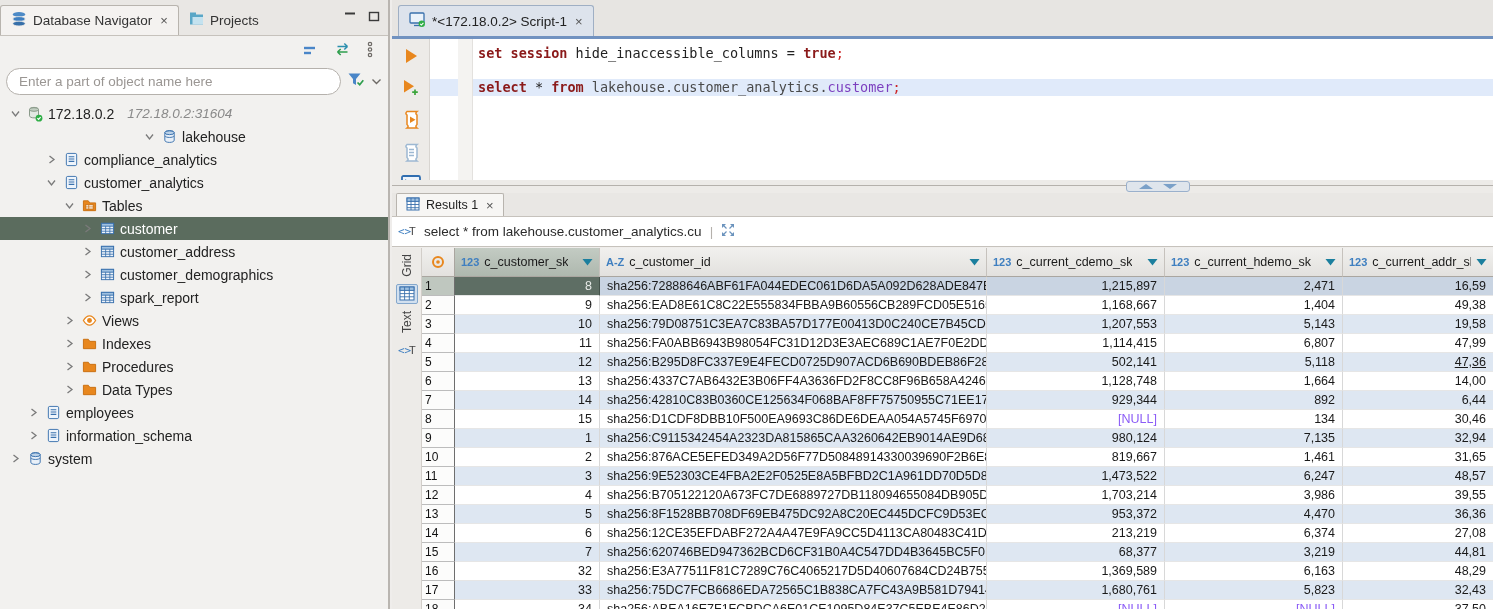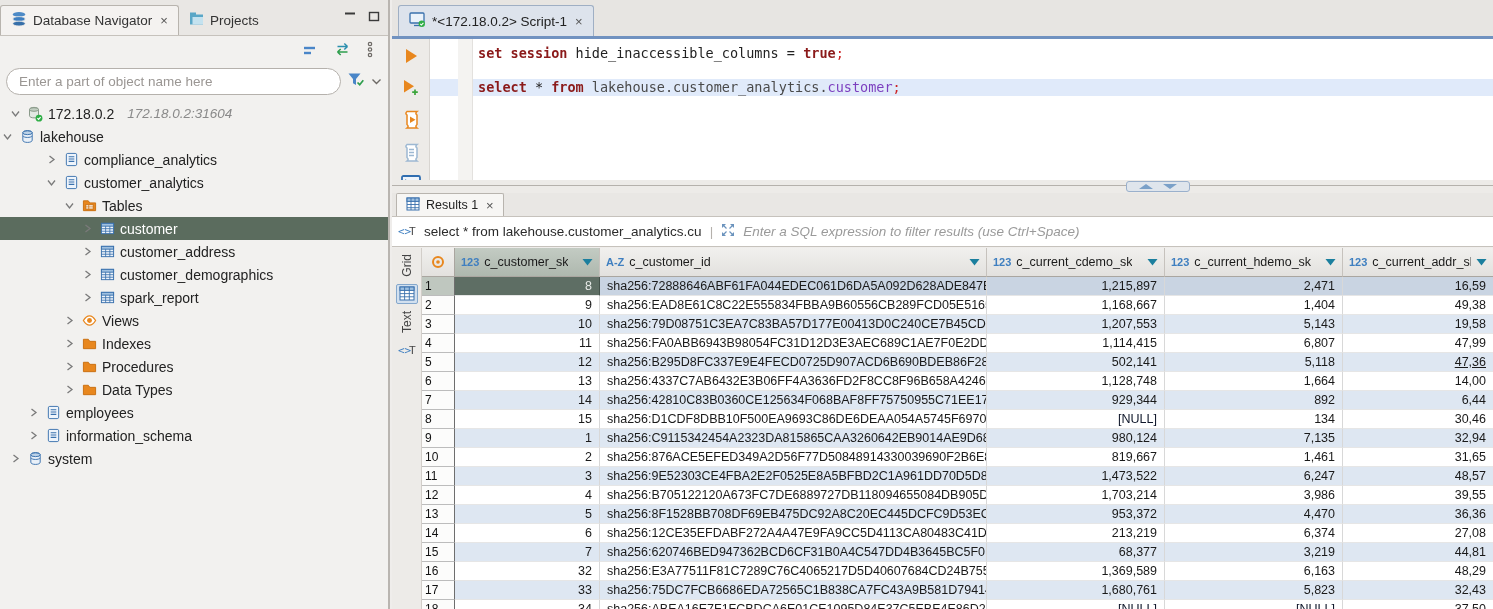--- a/index.html
+++ b/index.html
@@ -70,21 +70,21 @@
   .corner{width:33px;flex:0 0 33px;display:flex;align-items:center;justify-content:center;background:linear-gradient(#f1f0ee,#e3e1de);border-right:1px solid #aaa6a0;border-bottom:1px solid #aaa6a0;}
   .grow{display:flex;height:19px;}
   .gnum{width:33px;flex:0 0 33px;background:#fcfcfb;border-right:1px solid #6e6e6e;border-bottom:1px solid #bcbcbc;padding-left:3px;font-size:12px;color:#111;line-height:18px;}
   .gnum.sel{background:#bfc7bf;}
   .gcell{border-right:1px solid #d8d8d8;border-bottom:1px solid #e6e6e6;line-height:18px;white-space:nowrap;overflow:hidden;padding:0 7px;color:#1a1a1a;}
   .gcell.num{text-align:right;}
   .grow.odd .gcell{background:#dee7f2;}
   .grow.even .gcell{background:#fff;}
   .grow.rowsel .gcell{background:#c9d4e2;}
   .grow .gcell.cellsel{background:#5e6e64;color:#e6e9e6;border-right:1px solid #44524a;}
-  .gcell .nullv{color:#0f172a;}
+  .gcell .nullv{color:#8b5cf6;}
 </style>
 </head>
 <body>
 
 <div class="left-panel">
   <div class="nav-tabbar">
     <div class="nav-tab active">
       <span><svg width="16" height="16" viewBox="0 0 16 16">
             <ellipse cx="8" cy="3.4" rx="6.2" ry="2.4" fill="#4d8ac6"></ellipse>
             <ellipse cx="8" cy="8" rx="6.2" ry="2.4" fill="#3f7fc0" stroke="#e9e7e4" stroke-width="0.8"></ellipse>
@@ -149,21 +149,21 @@
           <svg width="16" height="16" viewBox="0 0 16 16">
             <path d="M2.5 3.5C2.5 2.3 4.6 1.4 7 1.4s4.5.9 4.5 2.1v6.3c0 1.2-2.1 2.1-4.5 2.1s-4.5-.9-4.5-2.1z" fill="#e2e8e2" stroke="#8a9a8a"></path>
             <ellipse cx="7" cy="3.5" rx="4.5" ry="1.8" fill="#c2cfc2" stroke="#8a9a8a"></ellipse>
             <circle cx="12" cy="12.2" r="3.4" fill="#2fae46"></circle>
             <path d="M10.4 12.2l1.2 1.2 2-2.2" stroke="#fff" stroke-width="1.2" fill="none"></path>
           </svg>
         </span>
         <span>172.18.0.2</span>
         <span class="tree-detail">172.18.0.2:31604</span>
       </div>
-      <div class="tree-row" style="">
+      <div class="tree-row" style=" justify-content: center;">
         <span class="tree-chevron">
           <svg width="9" height="9">
             <path d="M1 2.5l3.5 4.5L8 2.5" fill="none" stroke="#7a7a7a" stroke-width="1.3"></path>
           </svg>
         </span>
         <span class="tree-icon">
           <svg width="15" height="15" viewBox="0 0 16 16">
             <path d="M3 4c0-1.4 2.2-2.3 5-2.3s5 .9 5 2.3v8c0 1.4-2.2 2.3-5 2.3S3 13.4 3 12z" fill="#e9f0f8" stroke="#3a71ad"></path>
             <ellipse cx="8" cy="4" rx="5" ry="2" fill="#bcd2e8" stroke="#3a71ad"></ellipse>
             <path d="M3 7.6c1 .9 2.8 1.4 5 1.4s4-.5 5-1.4" fill="none" stroke="#3a71ad"></path>
@@ -461,21 +461,20 @@
           </svg></span>
       <span class="res-query">select * from lakehouse.customer_analytics.cu</span>
       <span class="res-sep">|</span>
       <span><svg width="14" height="14" viewBox="0 0 14 14" fill="#6b93bd">
             <path d="M1 5V1h4z"></path>
             <path d="M13 5V1H9z"></path>
             <path d="M1 9v4h4z"></path>
             <path d="M13 9v4H9z"></path>
             <path d="M2 2l3.5 3.5M12 2L8.5 5.5M2 12l3.5-3.5M12 12L8.5 8.5" stroke="#6b93bd" stroke-width="1.2"></path>
           </svg></span>
-      <span class="res-placeholder">Enter a SQL expression to filter results (use Ctrl+Space)</span>
     </div>
 
     <div class="results-main">
       <div class="side-strip">
         <span class="side-label">Grid</span>
         <span class="side-ic selected">
             <svg width="16" height="15">
               <rect x="1" y="1" width="14" height="13" fill="#fff" stroke="#3a71ad"></rect>
               <rect x="1" y="1" width="14" height="3.4" fill="#9fc0e0" stroke="#3a71ad"></rect>
               <path d="M1 7.6h14M1 10.8h14M5.6 1v13M10.3 1v13" stroke="#3a71ad" stroke-width="0.9"></path>

